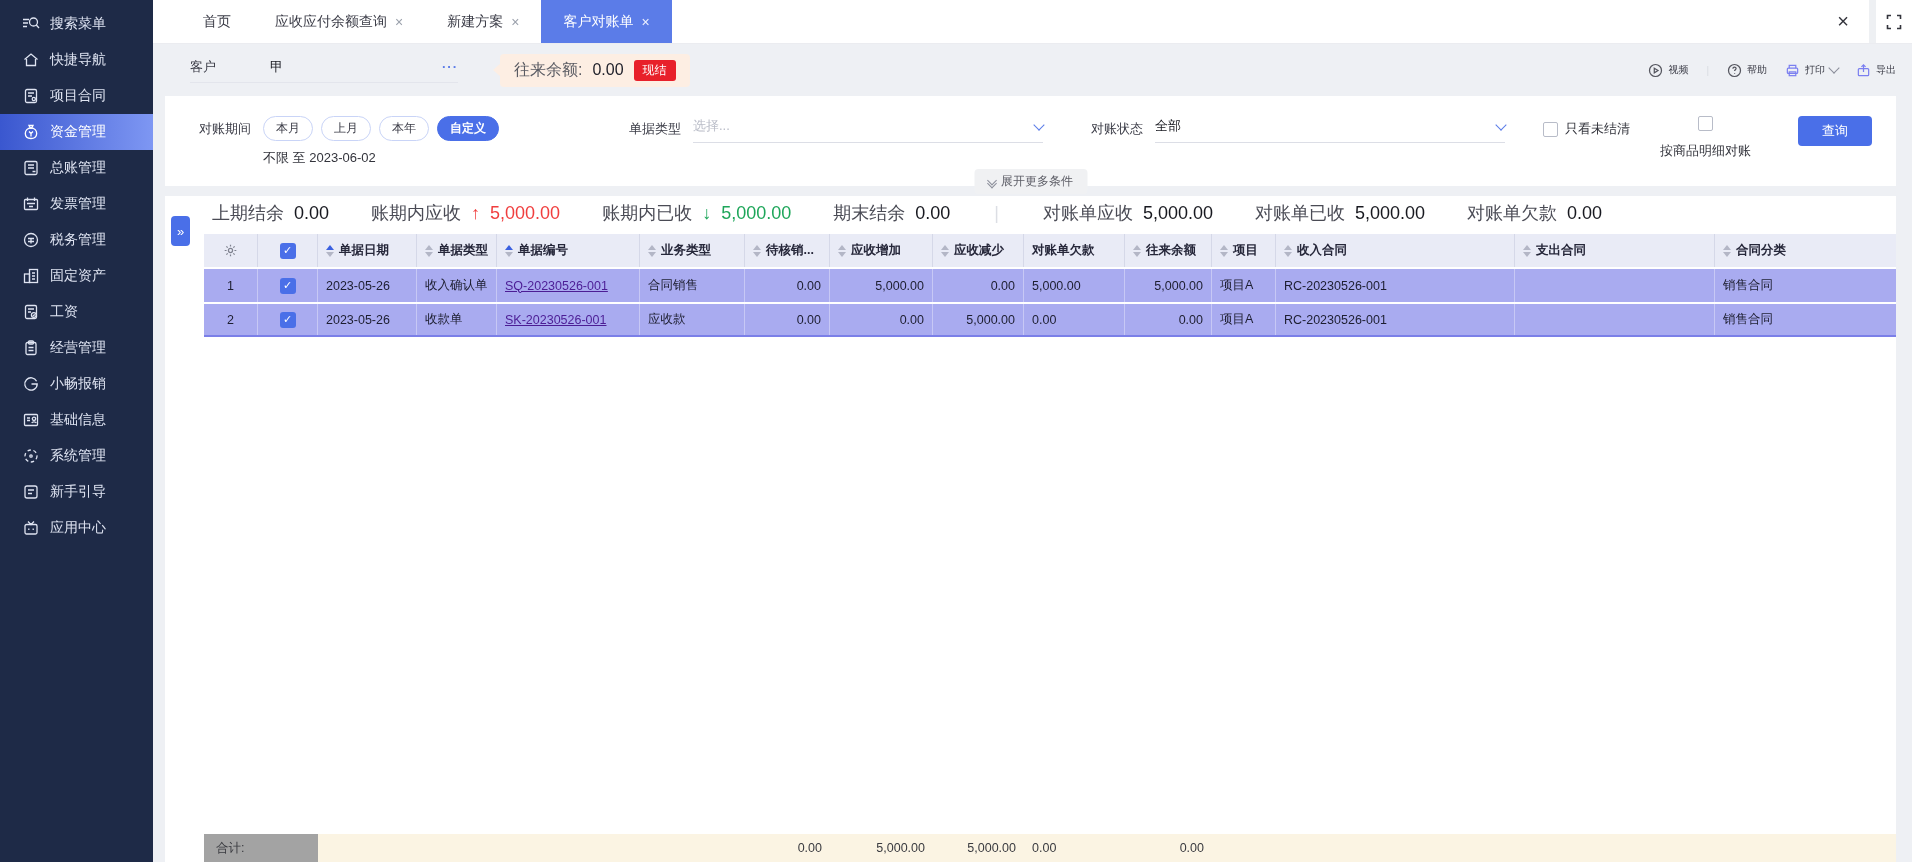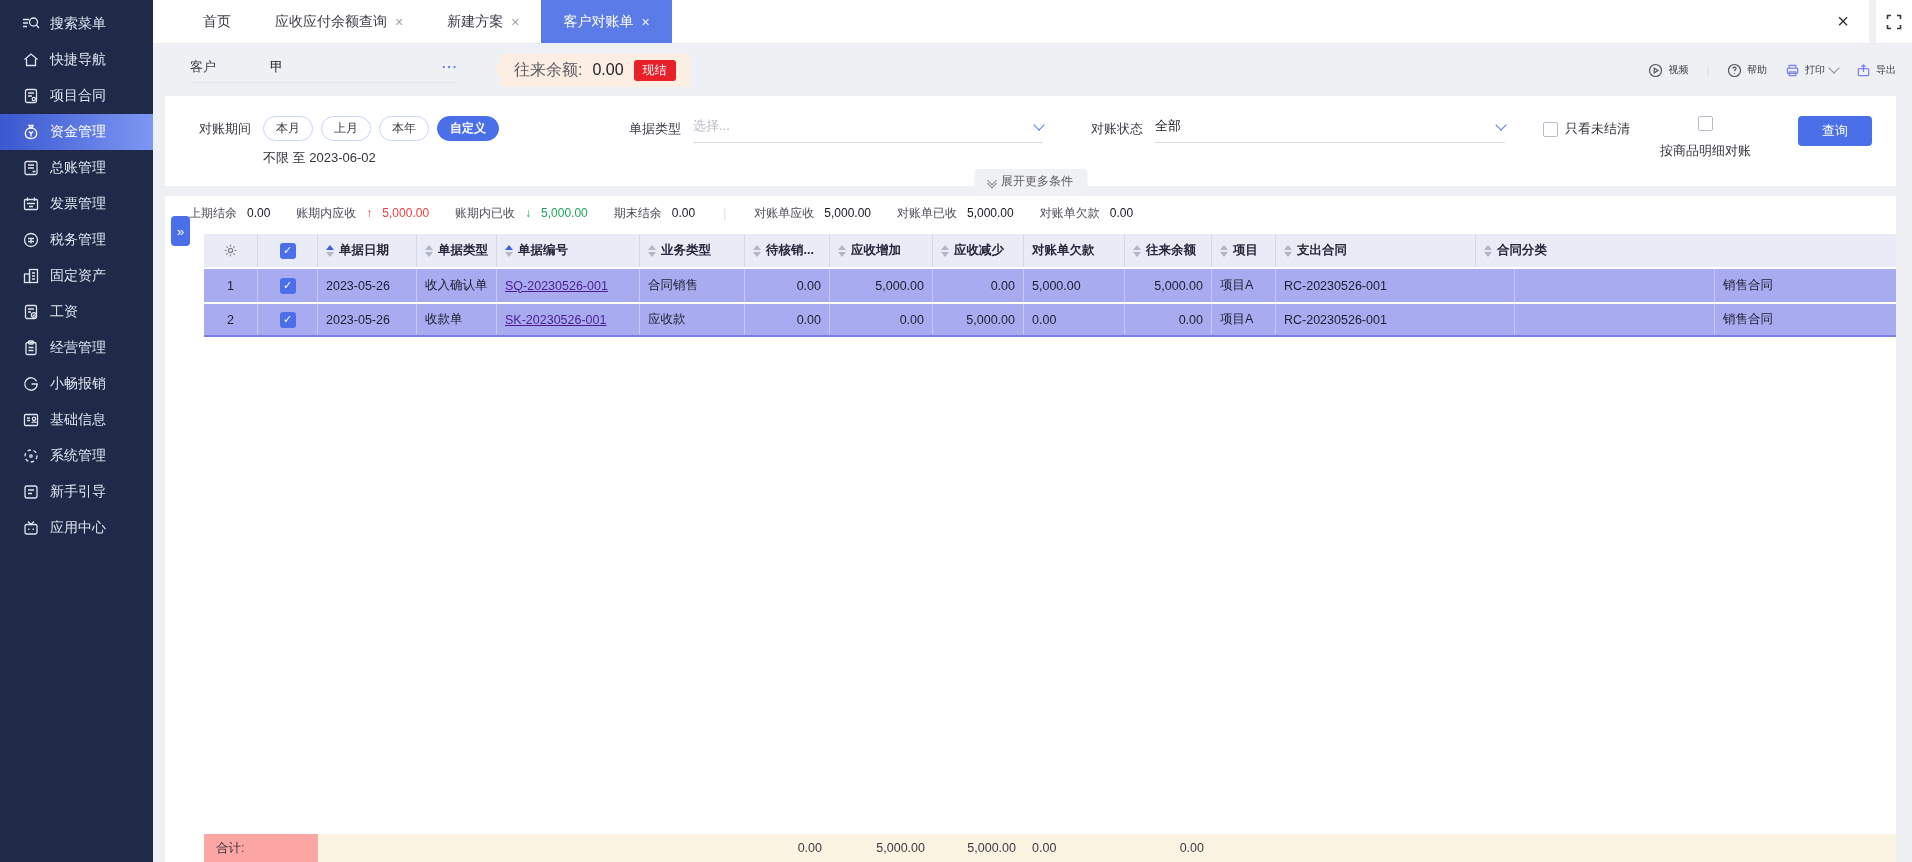--- a/index.html
+++ b/index.html
@@ -72,21 +72,21 @@
     border-radius:4px; padding:4px 14px; color:#5c5d66; font-size:12px; display:flex; align-items:center; gap:6px; cursor:pointer; }
   .dchev { display:inline-flex; flex-direction:column; gap:-2px; }
   .dchev i { width:7px; height:7px; border-right:1.5px solid #8a8d99; border-bottom:1.5px solid #8a8d99; transform:rotate(45deg); display:block; }
   .dchev i:last-child { margin-top:-4px; }
 
   
   .main-card { background:#fff; margin:10px 16px 0 12px; flex:1; position:relative; display:flex; flex-direction:column; }
   .handle { position:absolute; left:6px; top:20px; width:19px; height:30px; background:#4a6fe8; color:#fff;
     border-radius:4px; display:flex; align-items:center; justify-content:center; font-size:13px; cursor:pointer; }
 
-  .summary { height:34px; display:flex; align-items:center; padding-left:24px; gap:26px; font-size:12px; }
+  .summary { height:34px; display:flex; align-items:center; padding-left:47px; gap:42px; font-size:18px; }
   .s-item { display:flex; align-items:center; gap:10px; }
   .s-item .lbl { color:#4a4b55; }
   .s-item .val { color:#17181f; }
   .s-item .up { color:#f03e3e; } .s-item .vup { color:#f03e3e; }
   .s-item .dn { color:#1ea65a; } .s-item .vdn { color:#1ea65a; }
   .s-pipe { color:#dcdee4; margin:0 2px; }
 
   .tablewrap { flex:1; display:flex; flex-direction:column; padding:4px 0 0 39px; min-height:0; }
   .trow { display:flex; align-items:stretch; }
   .cell { display:flex; align-items:center; padding:0 8px; font-size:12.5px; overflow:hidden; white-space:nowrap; }
@@ -111,21 +111,21 @@
   .drow { background:#a9abf0; height:33px; margin-top:2px; color:#1d1e30; }
   .drow .cell { border-right:1px solid rgba(255,255,255,0.35); }
   .drow .cell:last-child { border-right:none; }
   .drow.last { border-bottom:2px solid #7b7fe8; }
   a.doclink { color:#4c1d95; text-decoration:underline; cursor:pointer; }
   .ckb { width:16px; height:16px; background:#4a6fe8; border-radius:3px; color:#fff; font-size:11px;
     display:flex; align-items:center; justify-content:center; cursor:pointer; }
 
   .spacer { flex:1; }
   .tfoot { height:28px; display:flex; align-items:center; font-size:12.5px; color:#3a3b40; }
-  .tfoot .labelcell { flex:0 0 114px; background:#fca5a5; height:28px; display:flex; align-items:center; padding-left:12px; }
+  .tfoot .labelcell { flex:0 0 114px; background:#a3a3a3; height:28px; display:flex; align-items:center; padding-left:12px; }
   .tfoot .rest { flex:1; background:#fbf4e3; height:28px; display:flex; align-items:center; }
   .tfoot .cell { height:28px; }
 </style>
 </head>
 <body>
 
 <div class="app">
 
   <div class="sidebar">
     <div class="side-item">
@@ -470,20 +470,27 @@
               </span>
               <span>往来余额</span>
             </div>
           <div class="cell c11">
               <span class="sort">
                 <i class="u"></i>
                 <i class="d"></i>
               </span>
               <span>项目</span>
             </div>
+          <div class="cell c12">
+              <span class="sort">
+                <i class="u"></i>
+                <i class="d"></i>
+              </span>
+              <span>收入合同</span>
+            </div>
           <div class="cell c13">
               <span class="sort">
                 <i class="u"></i>
                 <i class="d"></i>
               </span>
               <span>支出合同</span>
             </div>
           <div class="cell c14">
               <span class="sort">
                 <i class="u"></i>

